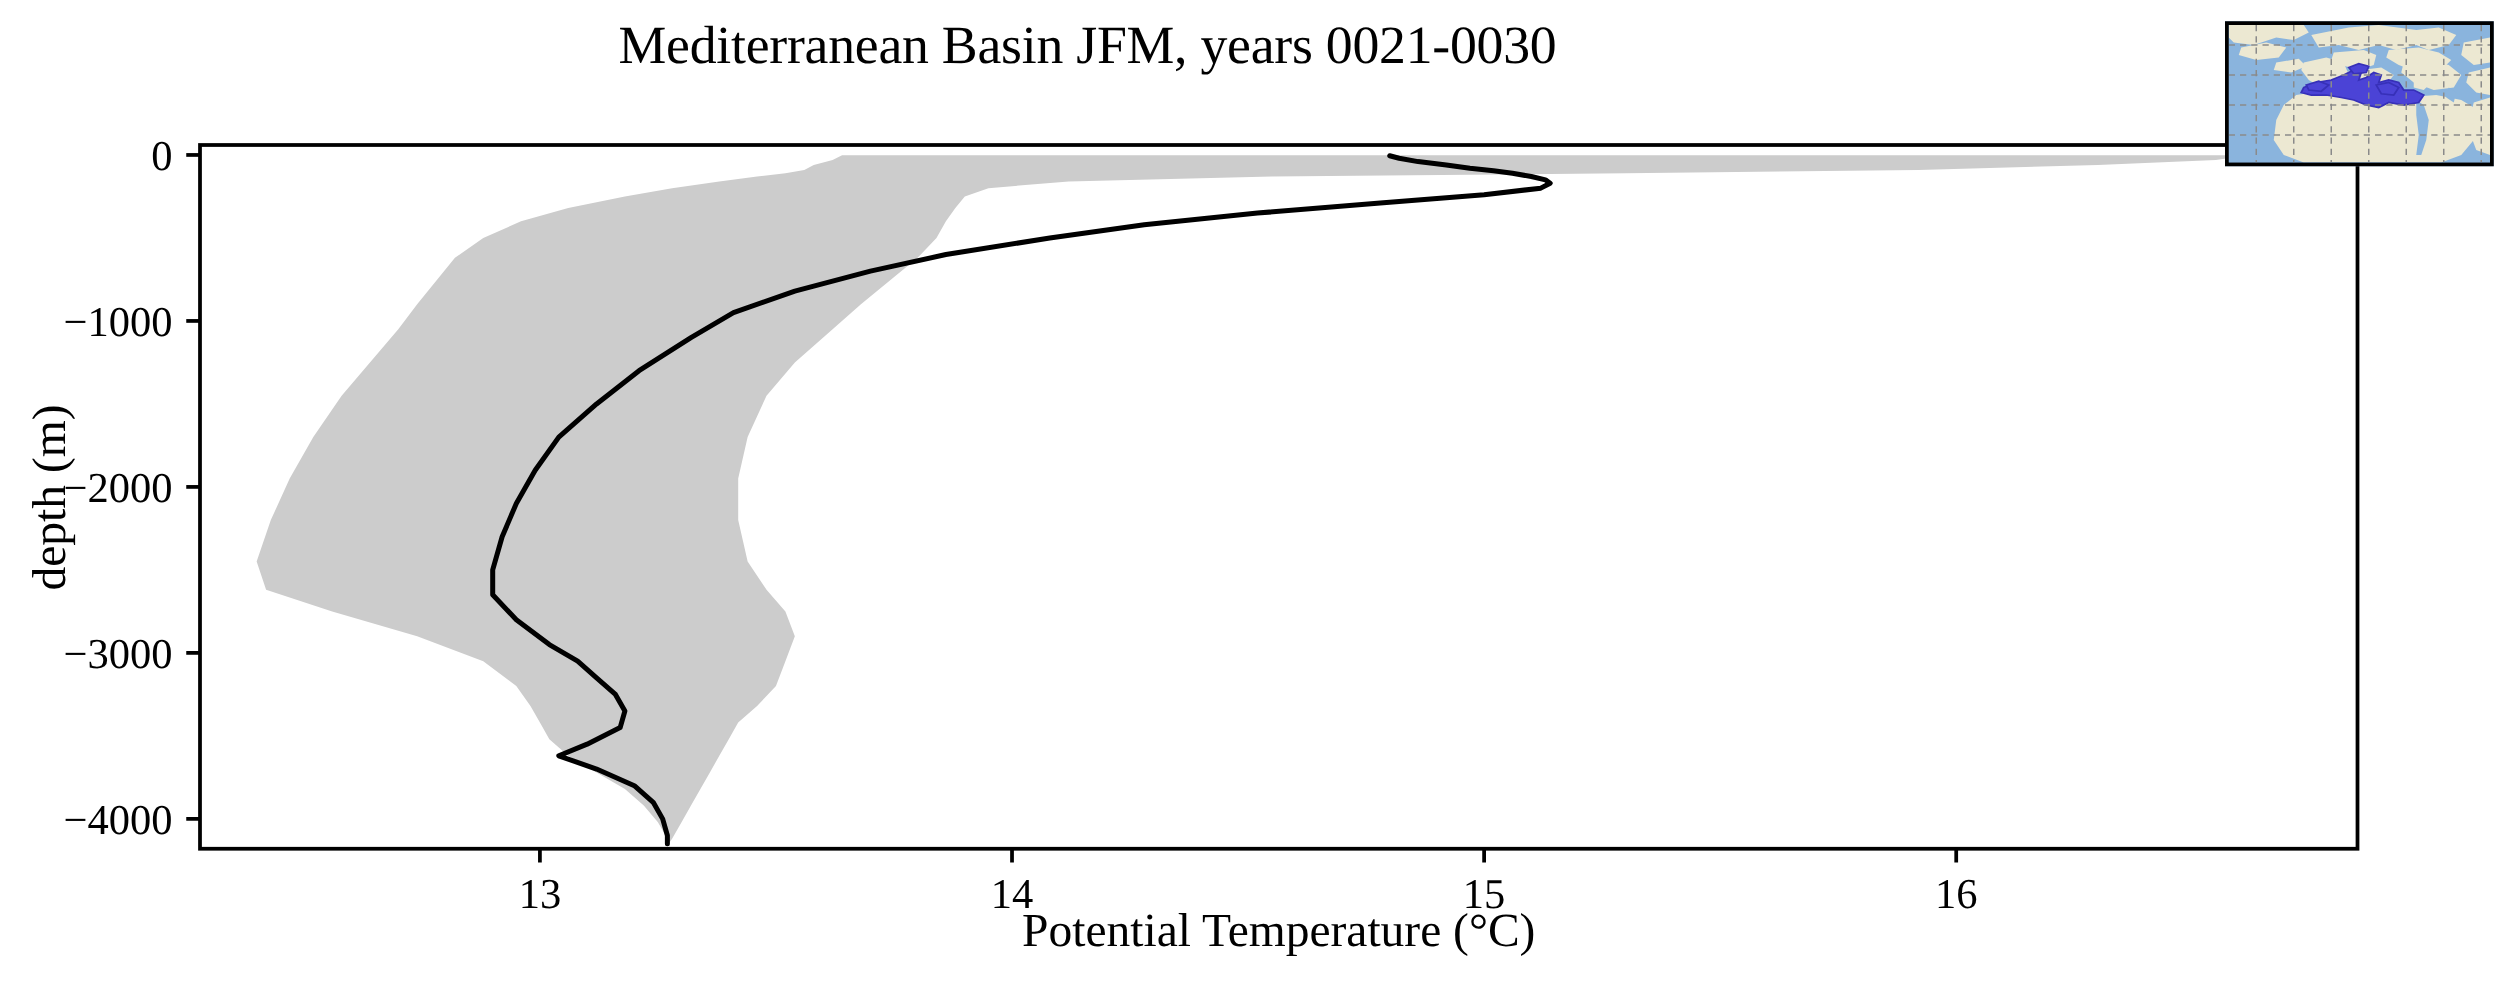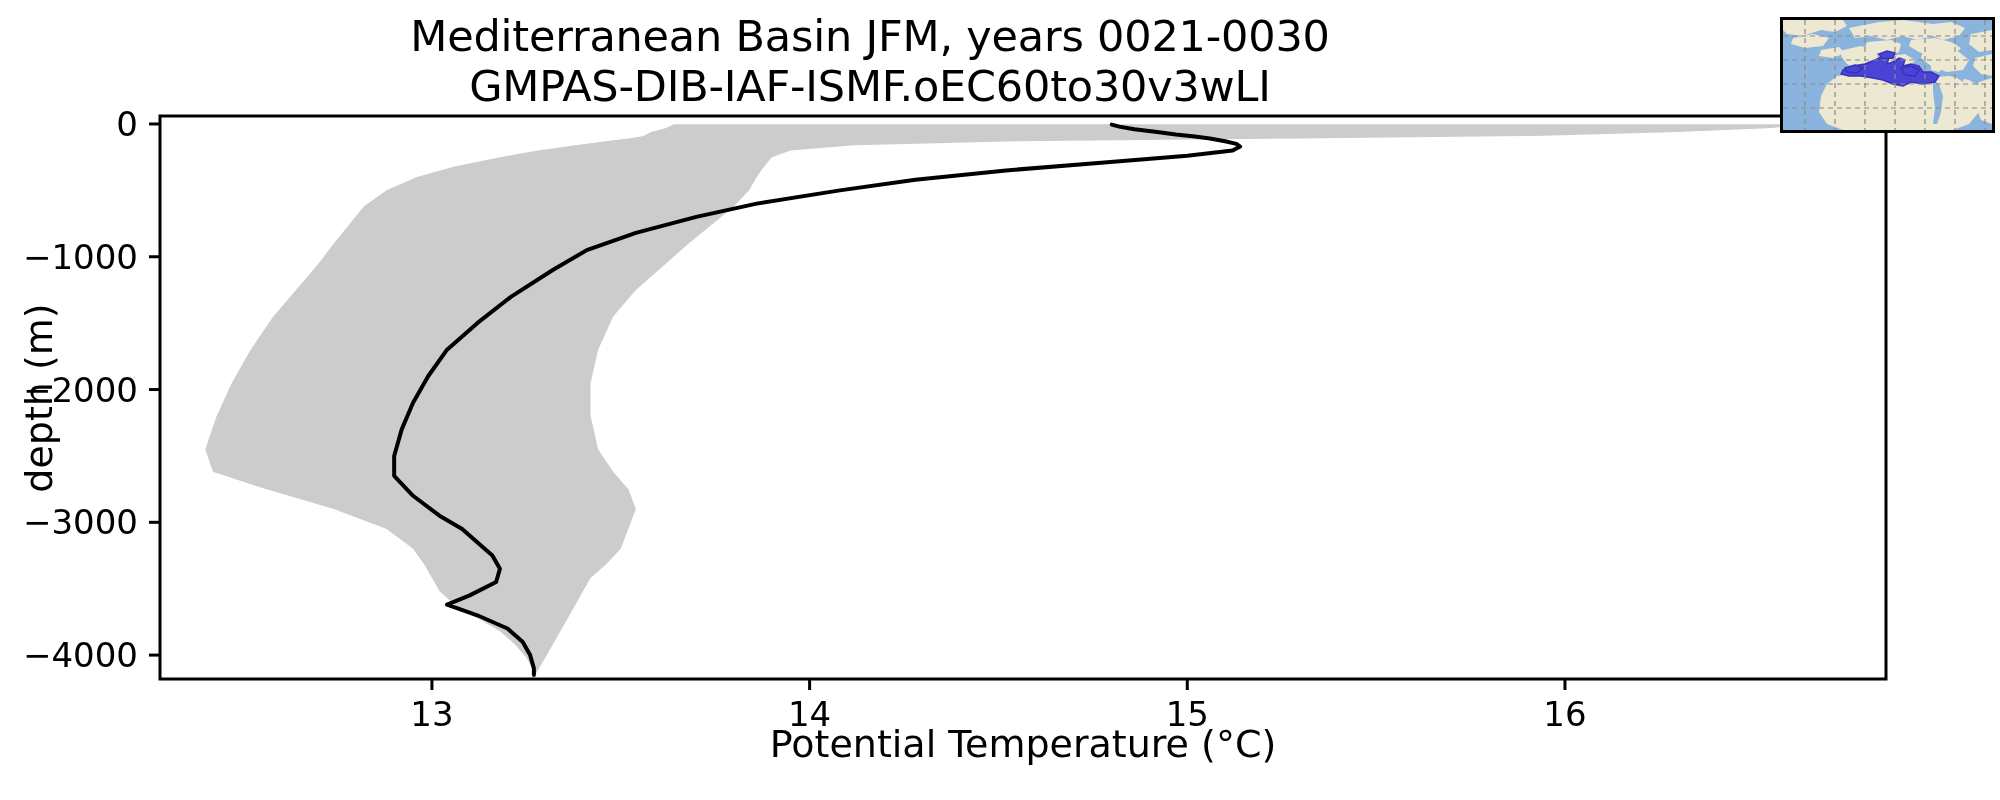--- a/index.html
+++ b/index.html
@@ -1,39 +1,38 @@
 <!DOCTYPE html>
 <html><head>
 <meta charset="utf-8">
 <style>
   html,body{margin:0;padding:0;}
   body{width:2000px;height:800px;background:#ffffff;
        font-family:"DejaVu Sans",sans-serif;overflow:hidden;}
-  #stage{position:relative;width:1764px;height:800px;}
+  #stage{position:relative;width:1764px;height:800px;font-family:Liberation Serif, serif;}
 
   .title-block{position:absolute;left:0;top:12px;width:1740px;text-align:center;}
   .title-line{font-size:43px;color:#000;line-height:1.16;letter-spacing:-0.2px;white-space:nowrap;}
 
   #plot-svg{position:absolute;left:0;top:0;}
 
   .axis-label{font-size:38px;fill:#000;}
   .tick-label{font-size:34px;fill:#000;}
 
   .inset{position:absolute;left:1780px;top:17px;width:215px;height:116px;
          border:3px solid #000;box-sizing:border-box;overflow:hidden;background:#8ab4dd;}
   .inset svg{display:block;}
 </style>
 </head>
 <body>
 
 <div id="stage">
 
   <div class="title-block">
     <div class="title-line">Mediterranean Basin JFM, years 0021-0030</div>
-    <div class="title-line">GMPAS-DIB-IAF-ISMF.oEC60to30v3wLI</div>
   </div>
 
   <svg id="plot-svg" width="2000" height="800">
     <rect x="160" y="116" width="1726" height="563" fill="#ffffff" stroke="#000000" stroke-width="3"></rect>
 
     <g>
       <path id="band-path" fill="#cccccc" stroke="none" d="M1799.1334792122539,124.23254716981126 L1772.6958424507657,127.95047169811323 L1678.2757111597373,131.93396226415098 L1534.7571115973738,135.9174528301886 L1300.5951859956238,138.57311320754718 L1017.3347921225384,141.22877358490564 L854.932166301969,145.21226415094338 L790.7264770240697,150.5235849056604 L771.8424507658644,157.16273584905662 L764.2888402625823,166.4575471698114 L756.7352297592996,177.08018867924528 L749.1816192560174,190.35849056603774 L734.0743982494532,206.29245283018867 L711.4135667396063,224.8820754716981 L688.7527352297592,243.47169811320754 L666.0919037199121,263.38915094339626 L635.8774617067832,289.9457547169811 L613.2166301969366,316.50235849056605 L598.1094091903719,349.6981132075472 L590.5557986870897,382.8938679245283 L590.5557986870897,416.08962264150944 L598.1094091903719,449.28537735849056 L613.2166301969366,471.85849056603774 L628.3238512035009,489.1202830188679 L635.8774617067832,509.0377358490566 L628.3238512035009,528.9551886792453 L620.7702407002189,548.872641509434 L605.6630196936546,564.8066037735849 L590.5557986870897,578.0849056603773 L583.0021881838077,591.3632075471698 L575.4485776805254,604.6415094339623 L567.8949671772427,617.9198113207547 L560.3413566739606,631.1981132075472 L552.7877461706785,644.4764150943396 L545.2341356673965,657.7547169811321 L537.6805251641135,671.0330188679245 L533.9037199124725,676.3443396226415 L533.9037199124725,676.3443396226415 L533.9037199124725,671.0330188679245 L526.3501094091905,657.7547169811321 L515.0196936542673,644.4764150943396 L499.9124726477024,631.1981132075472 L477.2516411378554,617.9198113207547 L454.590809628009,604.6415094339623 L439.48358862144414,591.3632075471698 L431.929978118162,578.0849056603773 L424.37636761487994,564.8066037735849 L413.04595185995606,548.872641509434 L386.60831509846867,528.9551886792453 L333.7330415754926,509.0377358490566 L265.75054704595226,489.1202830188679 L212.87527352297613,471.85849056603774 L205.32166301969403,449.28537735849056 L216.65207877461717,416.08962264150944 L231.75929978118205,382.8938679245283 L250.64332603938735,349.6981132075472 L273.30415754923433,316.50235849056605 L295.96498905908135,289.9457547169811 L318.6258205689277,263.38915094339626 L333.7330415754926,243.47169811320754 L348.84026258205677,224.8820754716981 L363.9474835886217,206.29245283018867 L386.60831509846867,190.35849056603774 L416.8227571115978,177.08018867924528 L454.590809628009,166.4575471698114 L499.9124726477024,157.16273584905662 L537.6805251641135,150.5235849056604 L575.4485776805254,145.21226415094338 L605.6630196936546,141.22877358490564 L628.3238512035009,138.57311320754718 L643.4310722100658,135.9174528301886 L650.984682713348,131.93396226415098 L666.0919037199121,127.95047169811323 L673.6455142231949,124.23254716981126 Z"></path>
     </g>
     <g>
       <path id="mean-path" fill="none" stroke="#000000" stroke-width="4" stroke-linejoin="round" stroke-linecap="round" d="M1111.7549234135668,124.63089622641508 L1119.3085339168488,126.62264150943395 L1134.4157549234133,129.27830188679252 L1157.0765864332602,131.93396226415098 L1175.960612691466,134.58962264150944 L1194.8446389496714,136.5813679245283 L1209.9518599562364,138.57311320754718 L1225.0590809628004,141.22877358490564 L1236.3894967177243,143.8844339622642 L1240.1663019693653,146.54009433962267 L1232.6126914660827,150.5235849056604 L1187.2910284463894,155.83490566037733 L1104.201312910284,162.47405660377353 L1006.0043763676146,170.44103773584908 L915.3610503282272,179.73584905660374 L839.8249452954047,190.35849056603774 L756.7352297592996,203.6367924528302 L696.3063457330413,216.9150943396226 L635.8774617067832,232.84905660377353 L586.7789934354487,250.11084905660374 L552.7877461706785,270.02830188679246 L511.2428884026262,296.5849056603774 L477.2516411378554,323.14150943396226 L447.03719912472627,349.6981132075472 L428.153172866521,376.2547169811321 L413.04595185995606,402.811320754717 L401.7155361050329,429.36792452830184 L394.1619256017508,455.92452830188677 L394.1619256017508,475.8419811320755 L413.04595185995606,495.75943396226415 L439.48358862144414,515.6768867924528 L462.14442013129116,528.9551886792453 L477.2516411378554,542.2334905660377 L492.3588621444203,555.5117924528302 L499.9124726477024,568.7900943396227 L496.1356673960613,582.0683962264151 L469.6980306345733,595.3466981132076 L447.03719912472627,604.6415094339623 L477.2516411378554,615.2641509433962 L507.4660831509845,628.5424528301887 L522.5733041575494,641.8207547169811 L530.1269146608315,655.0990566037735 L533.9037199124725,668.377358490566 L533.9037199124725,675.0165094339623"></path>

